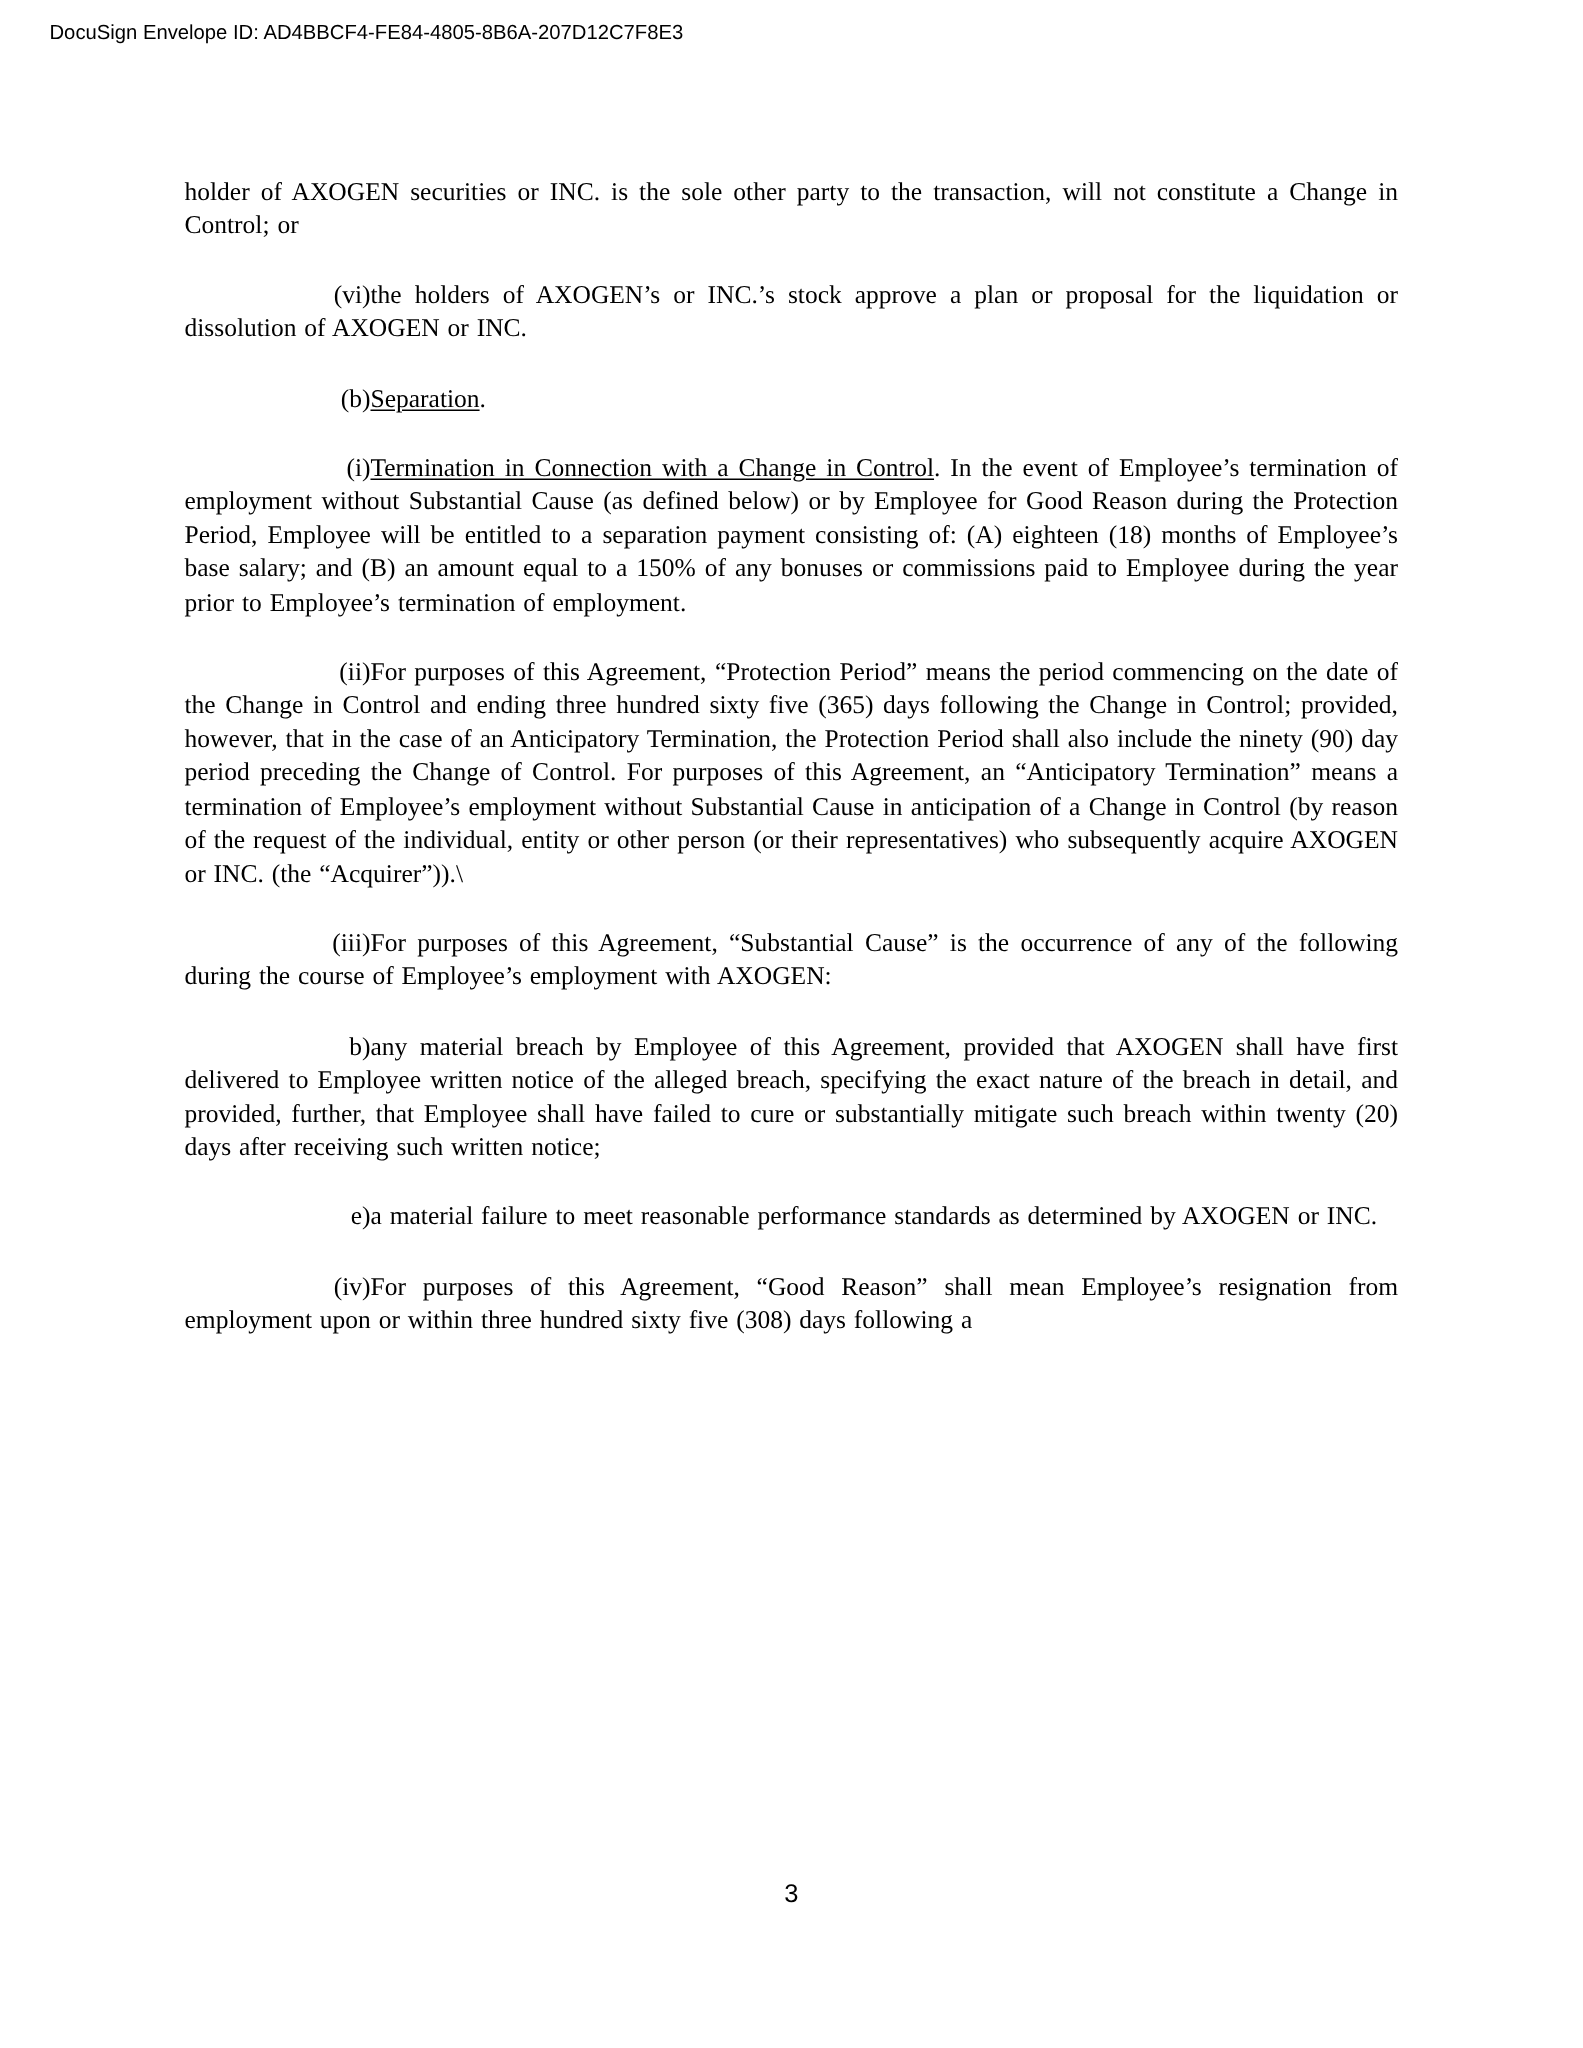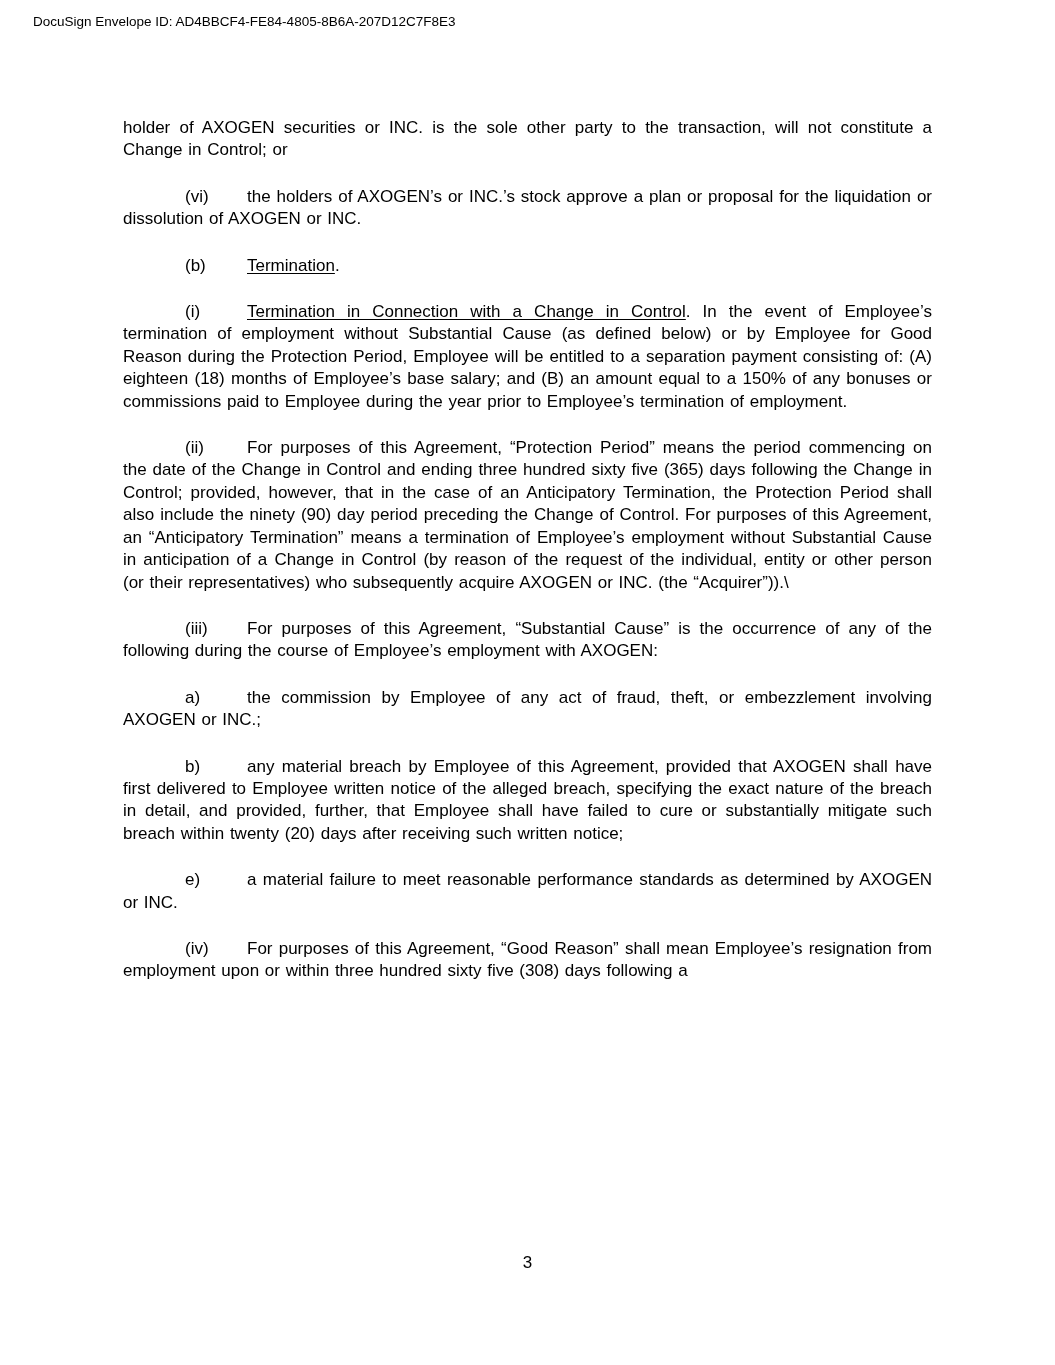--- a/index.html
+++ b/index.html
@@ -24,37 +24,38 @@
     font-size: 13.5px;
     line-height: 16px;
     color: #000000;
     white-space: nowrap;
   }
   .content {
     position: absolute;
     left: 123px;
     top: 117px;
     width: 809px;
+    font-family: Liberation Serif, serif;
   }
   .para {
     font-size: 17px;
     line-height: 22.4px;
     text-align: justify;
     text-indent: 62px;
     margin: 0 0 24px 0;
     word-spacing: 1px;
   }
   .para.flush {
     text-indent: 0;
   }
   .clause-label {
     display: inline-block;
     width: 62px;
     text-indent: 0;
-    text-align: left;
+    text-align: right;
   }
   .underlined {
     text-decoration: underline;
     text-underline-offset: 2px;
   }
   .page-number {
     position: absolute;
     top: 1252px;
     left: 0;
     width: 100%;
@@ -69,29 +70,28 @@
 <div class="page">
 
   <div class="envelope-id">DocuSign Envelope ID: AD4BBCF4-FE84-4805-8B6A-207D12C7F8E3</div>
 
   <div class="content">
 
     <p class="para flush">holder of AXOGEN securities or INC. is the sole other party to the transaction, will not constitute a Change in Control; or</p>
 
     <p class="para"><span class="clause-label">(vi)</span><span>the holders of AXOGEN’s or INC.’s stock approve a plan or proposal for the liquidation or dissolution of AXOGEN or INC.</span></p>
 
-    <p class="para"><span class="clause-label">(b)</span><span class="underlined">Termination</span><span>.</span></p>
+    <p class="para"><span class="clause-label">(b)</span><span class="underlined">Separation</span><span>.</span></p>
 
     <p class="para"><span class="clause-label">(i)</span><span class="underlined">Termination in Connection with a Change in Control</span><span>. In the event of Employee’s termination of employment without Substantial Cause (as defined below) or by Employee for Good Reason during the Protection Period, Employee will be entitled to a separation payment consisting of: (A) eighteen (18) months of Employee’s base salary; and (B) an amount equal to a 150% of any bonuses or commissions paid to Employee during the year prior to Employee’s termination of employment.</span></p>
 
     <p class="para"><span class="clause-label">(ii)</span><span>For purposes of this Agreement, “Protection Period” means the period commencing on the date of the Change in Control and ending three hundred sixty five (365) days following the Change in Control; provided, however, that in the case of an Anticipatory Termination, the Protection Period shall also include the ninety (90) day period preceding the Change of Control. For purposes of this Agreement, an “Anticipatory Termination” means a termination of Employee’s employment without Substantial Cause in anticipation of a Change in Control (by reason of the request of the individual, entity or other person (or their representatives) who subsequently acquire AXOGEN or INC. (the “Acquirer”)).\</span></p>
 
     <p class="para"><span class="clause-label">(iii)</span><span>For purposes of this Agreement, “Substantial Cause” is the occurrence of any of the following during the course of Employee’s employment with AXOGEN:</span></p>
 
-    <p class="para"><span class="clause-label">a)</span><span>the commission by Employee of any act of fraud, theft, or embezzlement involving AXOGEN or INC.;</span></p>
 
     <p class="para"><span class="clause-label">b)</span><span>any material breach by Employee of this Agreement, provided that AXOGEN shall have first delivered to Employee written notice of the alleged breach, specifying the exact nature of the breach in detail, and provided, further, that Employee shall have failed to cure or substantially mitigate such breach within twenty (20) days after receiving such written notice;</span></p>
 
 
 
     <p class="para"><span class="clause-label">e)</span><span>a material failure to meet reasonable performance standards as determined by AXOGEN or INC.</span></p>
 
     <p class="para"><span class="clause-label">(iv)</span><span>For purposes of this Agreement, “Good Reason” shall mean Employee’s resignation from employment upon or within three hundred sixty five (308) days following a</span></p>
 
   </div>

